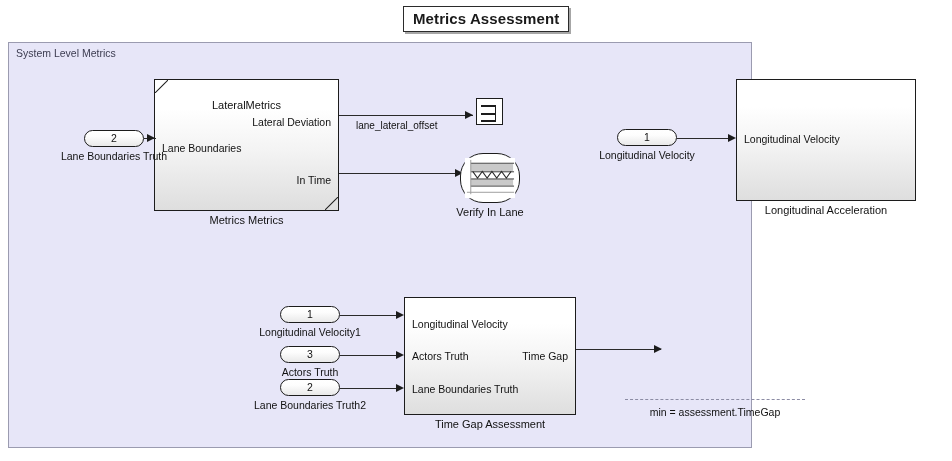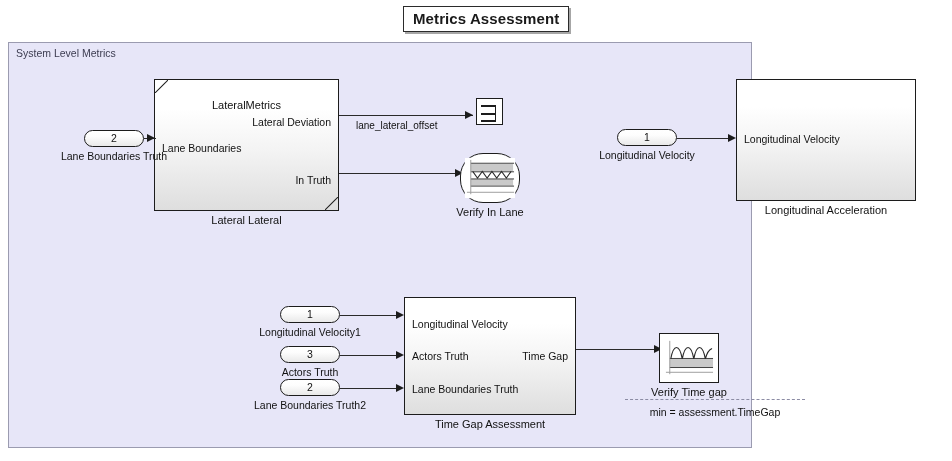--- a/index.html
+++ b/index.html
@@ -208,22 +208,22 @@
 
 <div id="system-container">
   <div id="system-container-label">System Level Metrics</div>
 
   <div class="sl-block" style="left:145px; top:36px; width:185px; height:132px;">
     <span class="corner-tl"></span>
     <span class="corner-br"></span>
     <div class="block-inner-title" style="top:19px;">LateralMetrics</div>
     <div class="port-label out" style="top:36px;">Lateral Deviation</div>
     <div class="port-label in" style="top:62px;">Lane Boundaries</div>
-    <div class="port-label out" style="top:94px;">In Truth</div>
-    <div class="sl-block-caption">Lateral Lateral</div>
+    <div class="port-label out" style="top:94px;">In Time</div>
+    <div class="sl-block-caption">Metrics Metrics</div>
   </div>
 
   <div class="sl-block" style="left:727px; top:36px; width:180px; height:122px;">
     <div class="port-label in" style="top:53px;">Longitudinal Velocity</div>
     <div class="sl-block-caption">Longitudinal Acceleration</div>
   </div>
 
   <div class="sl-block" style="left:395px; top:254px; width:172px; height:118px;">
     <div class="port-label in" style="top:20px;">Longitudinal Velocity</div>
     <div class="port-label in" style="top:52px;">Actors Truth</div>
@@ -301,32 +301,19 @@
         <line x1="6" y1="22" x2="51" y2="22" stroke="#3a3a3a" stroke-width="1"></line>
         <line x1="6" y1="29.5" x2="51" y2="29.5" stroke="#3a3a3a" stroke-width="1"></line>
         <polyline points="8,14 13,21 18,14 23,21 28,14 33,21 38,14 43,21 48,14" fill="none" stroke="#2b2b2b" stroke-width="1.1"></polyline>
         <line x1="6" y1="2" x2="6" y2="38" stroke="#9a9a9a" stroke-width="1"></line>
         <line x1="2" y1="36" x2="51" y2="36" stroke="#9a9a9a" stroke-width="1"></line>
       </svg>
     </div>
     <div class="sl-block-caption">Verify In Lane</div>
   </div>
 
-  <div class="verify-block" style="left:650px; top:290px; width:60px; height:50px;">
-    <div class="verify-canvas">
-      <svg width="100%" height="100%" viewBox="0 0 52 42" preserveAspectRatio="none">
-        <rect x="6" y="22" width="45" height="9" fill="#c9c9c9"></rect>
-        <line x1="6" y1="21.5" x2="51" y2="21.5" stroke="#3a3a3a" stroke-width="1"></line>
-        <line x1="6" y1="31" x2="51" y2="31" stroke="#3a3a3a" stroke-width="1"></line>
-        <path d="M7,22 C10,6 16,6 19,22 C22,6 28,6 31,22 C34,6 40,6 43,22 C45,14 47,12 50,11" fill="none" stroke="#2b2b2b" stroke-width="1.2"></path>
-        <line x1="6" y1="3" x2="6" y2="38" stroke="#9a9a9a" stroke-width="1"></line>
-        <line x1="2" y1="36" x2="51" y2="36" stroke="#9a9a9a" stroke-width="1"></line>
-      </svg>
-    </div>
-    <div class="sl-block-caption">Verify Time gap</div>
-  </div>
 
   <div id="timegap-annotation" style="left:616px; top:356px; width:180px;">
     <div class="rule"></div>
     <span>min = assessment.TimeGap</span>
   </div>
 
 </div>
 
 </body></html>

